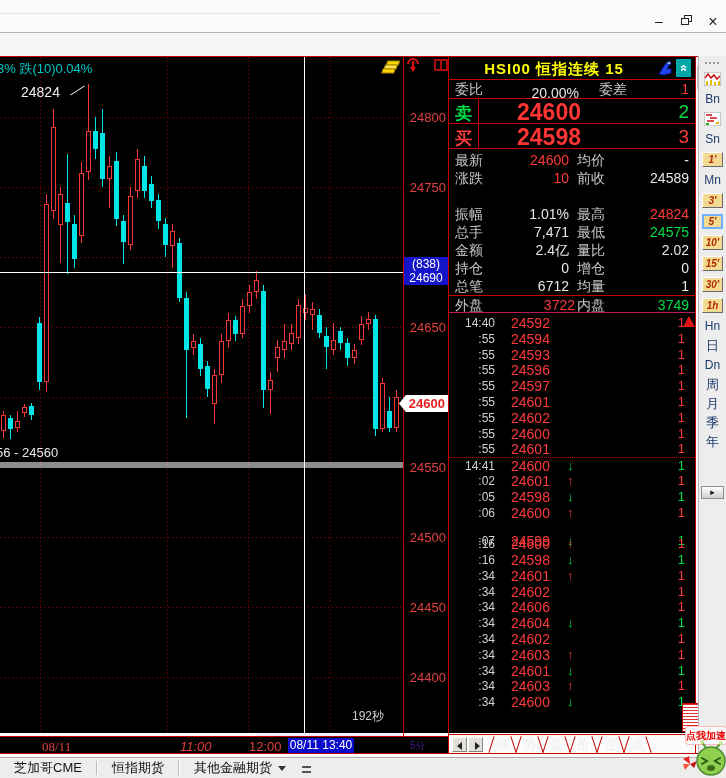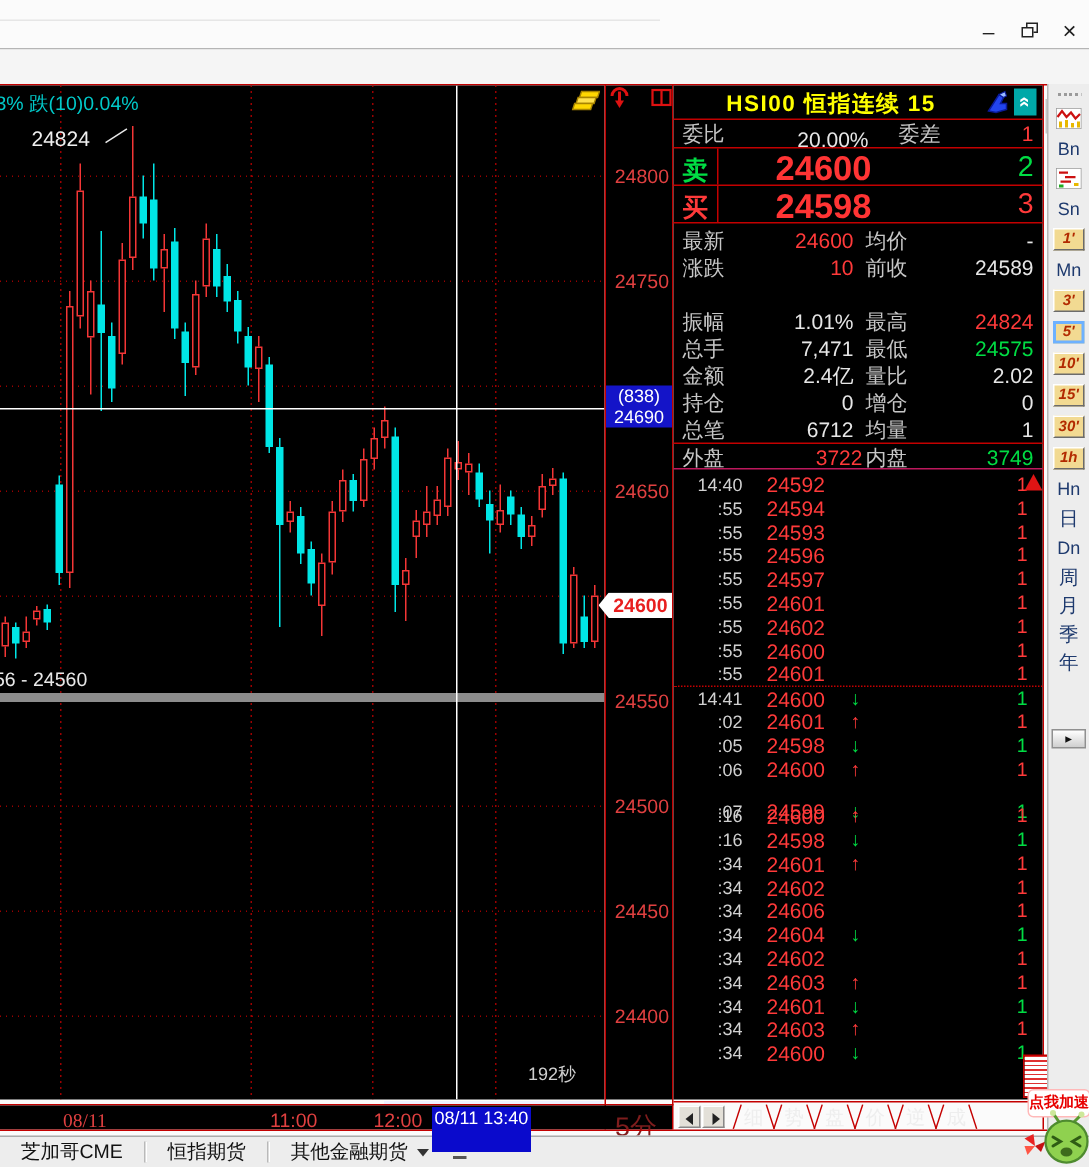--- a/index.html
+++ b/index.html
@@ -49,23 +49,23 @@
   .cross-badge{left:404px;top:257px;width:44px;height:28px;background:#1414c8;color:#fff;
     text-align:center;font-size:12px;line-height:14px;z-index:3;}
   .price-badge{left:399px;top:395px;width:49px;height:17px;background:#fff;color:#e81f1f;
     font-size:13px;font-weight:bold;line-height:17px;text-align:right;padding-right:3px;box-sizing:border-box;
     clip-path:polygon(0 50%,14% 0,100% 0,100% 100%,14% 100%);z-index:3;}
   .scrollline{left:256px;top:734px;width:146px;height:2px;background:#eef0ff;}
   .xaxis-row{left:0;top:737px;width:448px;height:16px;background:#000;}
   .hline-b1{left:0;top:736px;width:449px;height:1px;background:#c40000;}
   .hline-b2{left:0;top:753px;width:698px;height:1px;background:#c40000;}
   .xlab{position:absolute;top:2px;color:#e04040;font-size:13px;}
-  .blue-time{left:288px;top:738px;width:66px;height:30px;background:#0a0acc;color:#fff;
+  .blue-time{left:288px;top:738px;width:66px;height:15px;background:#0a0acc;color:#fff;
     font-size:12px;text-align:center;line-height:15px;z-index:2;}
-  .period-5f{left:410px;top:739px;color:#7f1d1d;font-size:18px;}
+  .period-5f{left:410px;top:739px;color:#4c1d95;font-size:10px;}
 
   
   .qpanel{left:449px;top:57px;width:246px;height:676px;background:#000;color:#c6c6c6;}
   .q-header{position:absolute;left:0;top:0;width:246px;height:23px;border-bottom:1px solid #c40000;box-sizing:border-box;}
   .q-title{position:absolute;left:0;top:3px;width:210px;text-align:center;color:#ffff00;font-weight:bold;font-size:15px;letter-spacing:1px;}
   .hand-icon{position:absolute;left:207px;top:3px;}
   .collapse-btn{position:absolute;left:227px;top:2px;width:15px;height:18px;background:#00a8a8;color:#fff;
     text-align:center;line-height:18px;font-size:13px;font-weight:bold;}
   .collapse-btn span{display:inline-block;transform:rotate(90deg);}
   .wb-row{position:absolute;left:0;top:23px;width:246px;height:19px;border-bottom:1px solid #c40000;box-sizing:border-box;font-size:14px;}
@@ -328,21 +328,21 @@
   <div class="abs cross-badge">
     <div>(838)</div>
     <div>24690</div>
   </div>
   <div class="abs price-badge">24600</div>
 
   <div class="abs scrollline"></div>
   <div class="abs hline-b1"></div>
   <div class="abs xaxis-row" id="xAxis">
       <div class="xlab" style="left: 42px; font-family: Liberation Serif, serif;">08/11</div>
-      <div class="xlab" style="left: 180px;">11:00</div>
+      <div class="xlab" style="left: 180px; font-style: italic;">11:00</div>
       <div class="xlab" style="left: 249px;">12:00</div>
     </div>
   <div class="abs blue-time">08/11 13:40</div>
   <div class="abs period-5f">5分</div>
   <div class="abs hline-b2"></div>
 
   <div class="abs vline-r2"></div>
   <div class="abs vline-r3"></div>
   <div class="abs qpanel">
     <div class="q-header">

